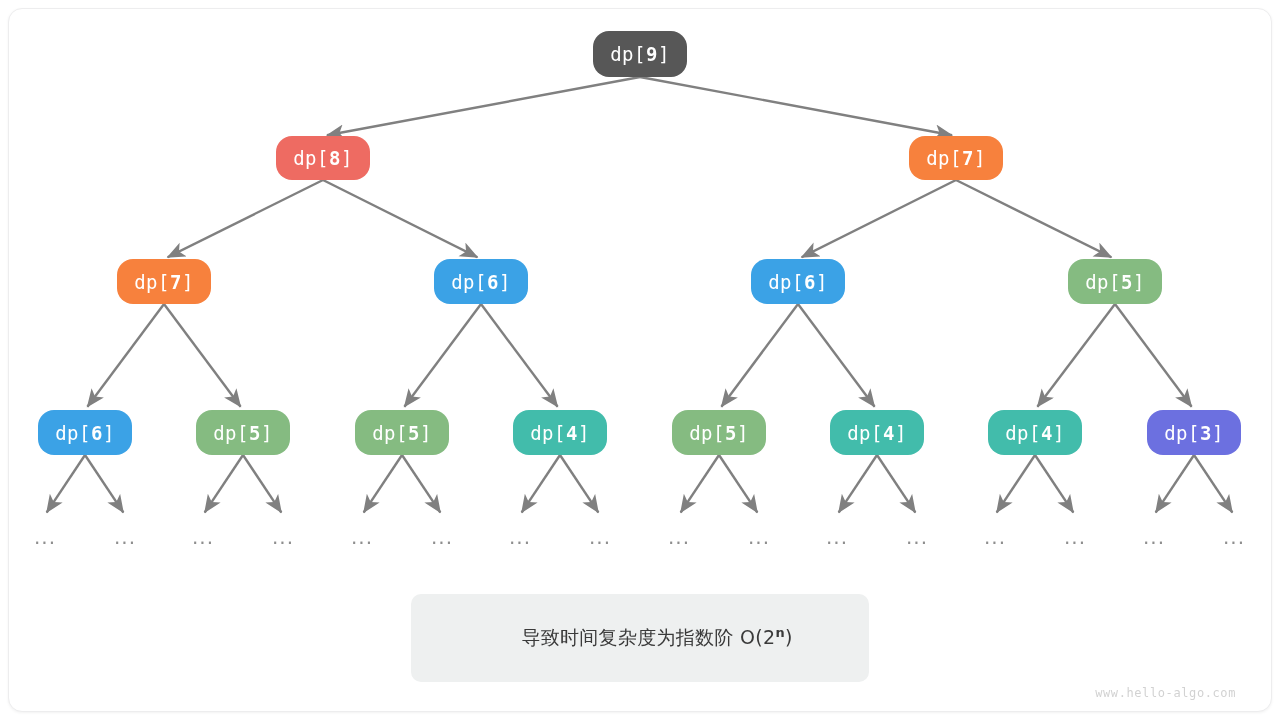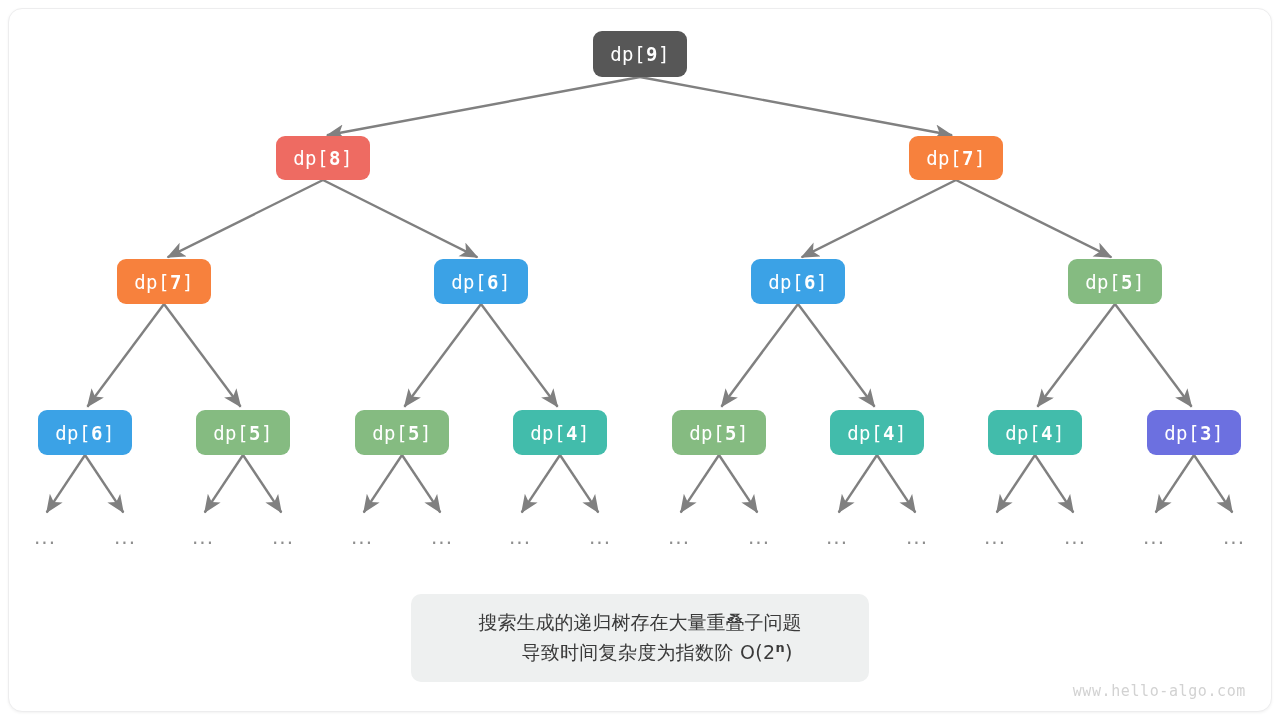--- a/index.html
+++ b/index.html
@@ -31,21 +31,21 @@
     position: absolute;
     left: 0;
     top: 0;
     width: 1280px;
     height: 720px;
     pointer-events: none;
   }
   .node {
     position: absolute;
     box-sizing: border-box;
-    border-radius: 9px;
+    border-radius: 16px;
     display: flex;
     align-items: center;
     justify-content: center;
     color: #ffffff;
     font-family: "DejaVu Sans Mono", "Liberation Mono", monospace;
     font-size: 19px;
     letter-spacing: 0.5px;
     white-space: nowrap;
   }
   .node .num { font-weight: bold; }
@@ -74,25 +74,25 @@
     justify-content: center;
     color: #3a3a3a;
     font-size: 19px;
     line-height: 1.55;
   }
   #caption .line { white-space: nowrap; }
   #caption .line2 { letter-spacing: 0.3px; margin-left: 34px; }
   #caption sup { font-size: 0.68em; font-weight: bold; }
   #watermark {
     position: absolute;
-    right: 34px;
+    right: 44px;
     bottom: 20px;
     color: #d2d2d2;
     font-family: "DejaVu Sans Mono", "Liberation Mono", monospace;
-    font-size: 15px;
+    font-size: 12px;
     letter-spacing: 0.6px;
   }
 </style>
 </head>
 <body>
 
 <div id="stage">
 
   <div id="card"></div>
 
@@ -229,21 +229,20 @@
       <div class="ellipsis" style="left: 759px; top: 537px;">...</div>
       <div class="ellipsis" style="left: 837px; top: 537px;">...</div>
       <div class="ellipsis" style="left: 917px; top: 537px;">...</div>
       <div class="ellipsis" style="left: 995px; top: 537px;">...</div>
       <div class="ellipsis" style="left: 1075px; top: 537px;">...</div>
       <div class="ellipsis" style="left: 1154px; top: 537px;">...</div>
       <div class="ellipsis" style="left: 1234px; top: 537px;">...</div>
     </div>
 
   <div id="caption">
-    <div class="line line1">搜索生成的递归树存在大量重叠子问题</div>
     <div class="line line2">
       <span>导致时间复杂度为指数阶  O(2</span><sup>n</sup><span>)</span>
     </div>
   </div>
 
   <div id="watermark">www.hello-algo.com</div>
 
 </div>
 
 </body></html>

